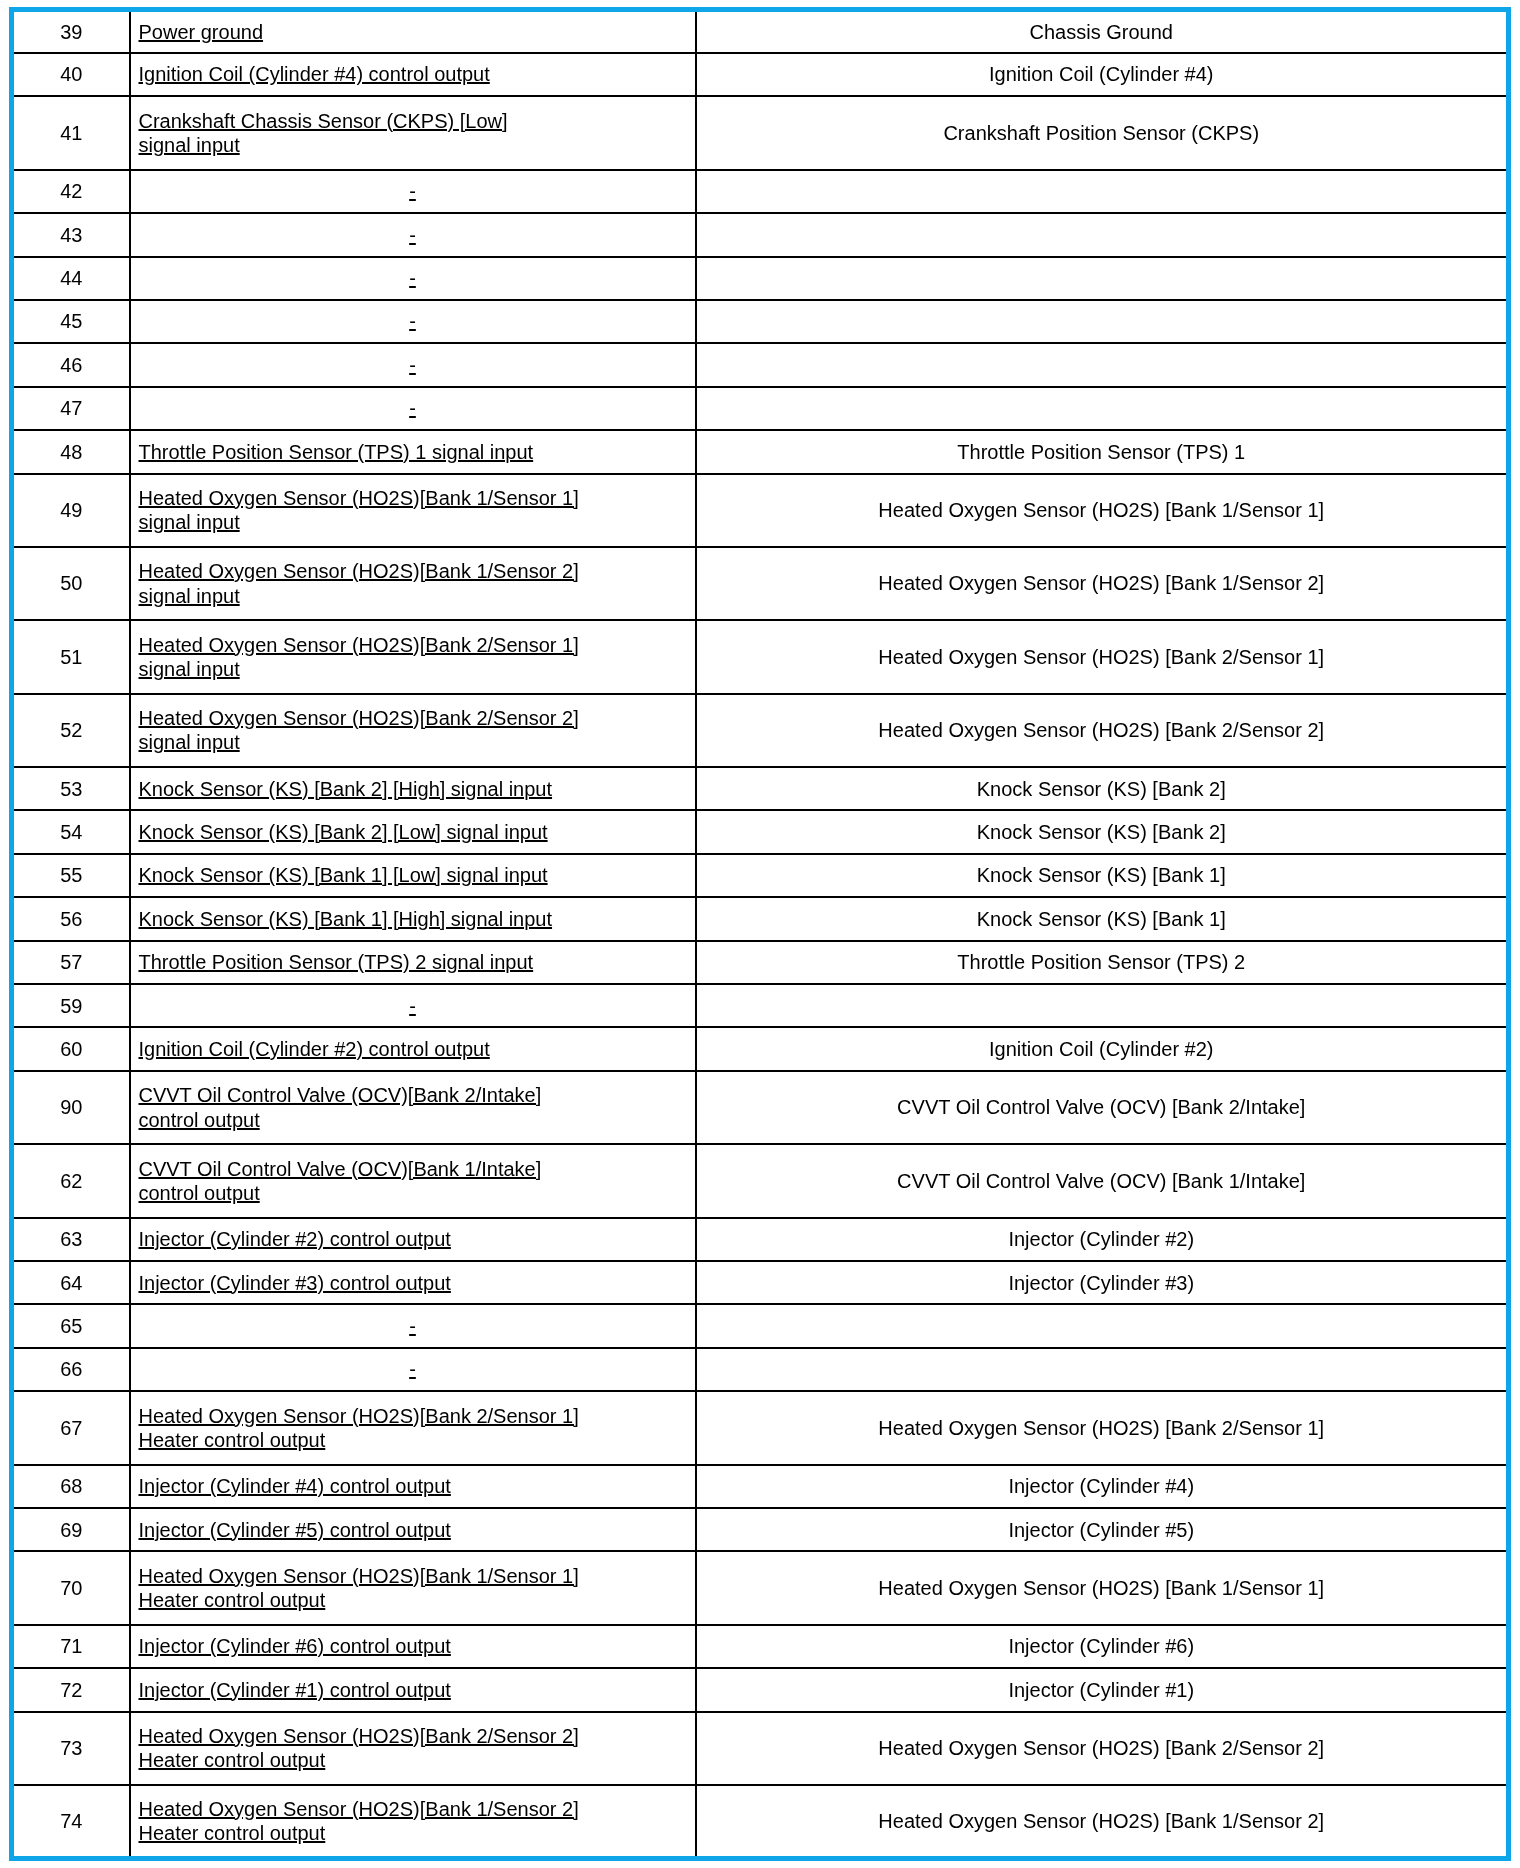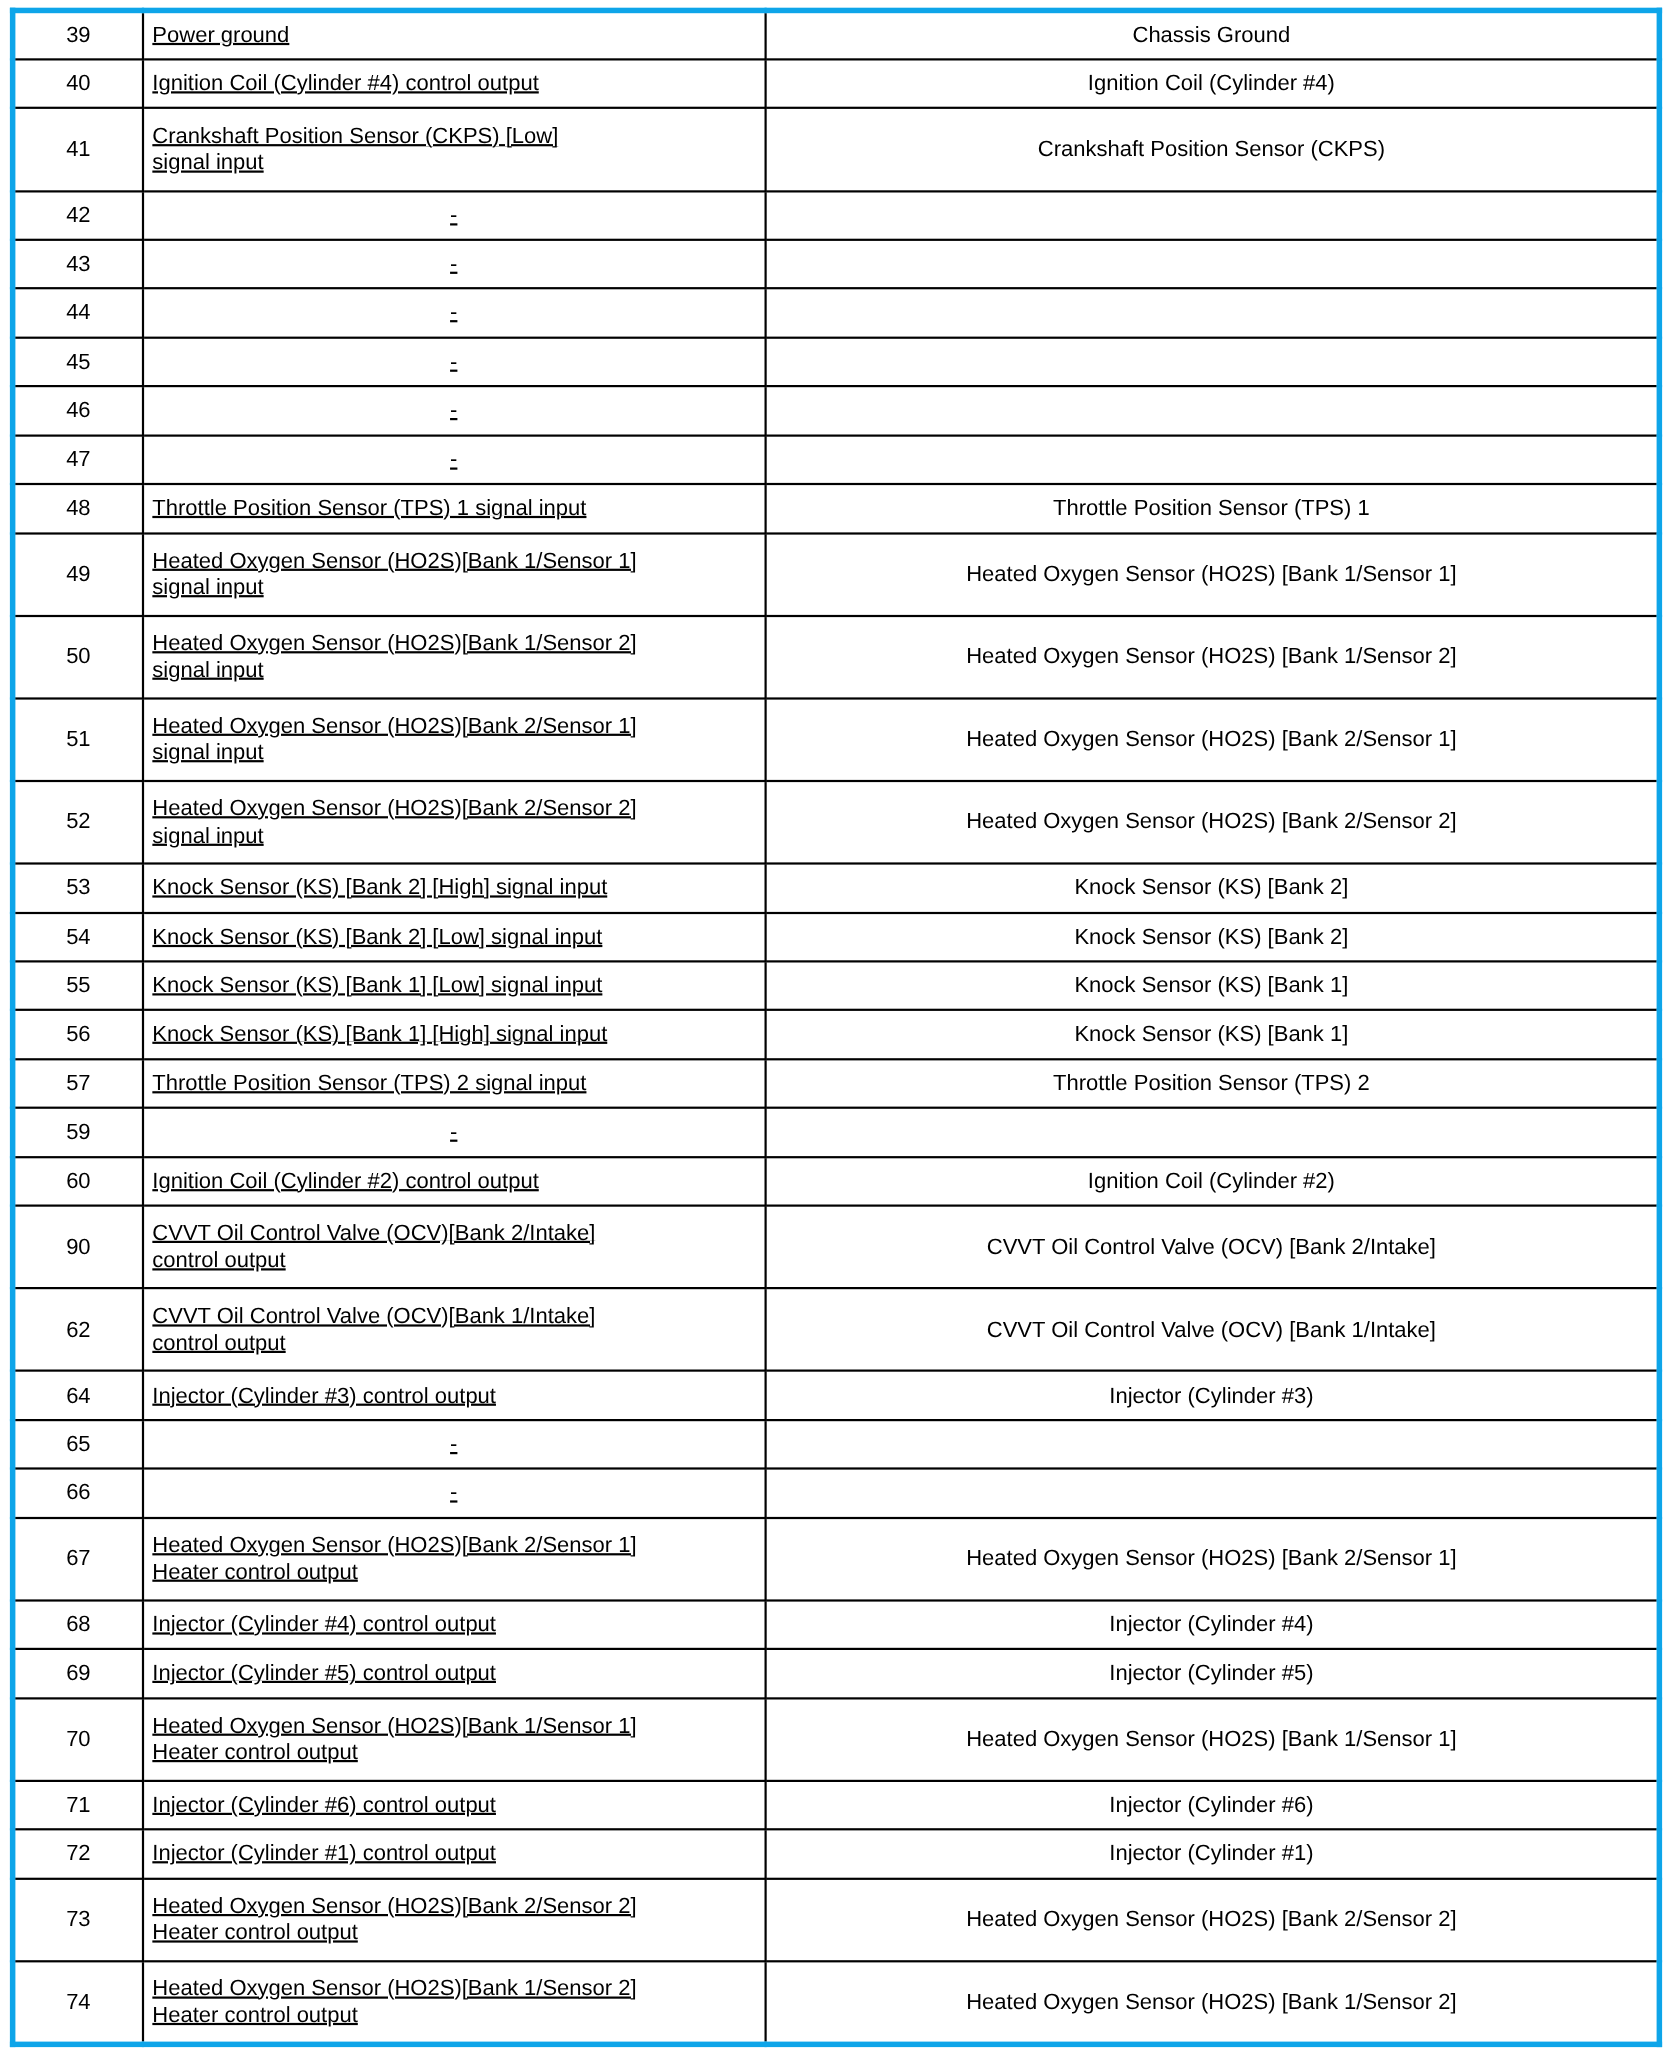--- a/index.html
+++ b/index.html
@@ -66,21 +66,21 @@
     <td class="pin-cell">40</td>
     <td class="description-cell">
             <div>Ignition Coil (Cylinder #4) control output</div>
           </td>
     <td class="connected-cell">Ignition Coil (Cylinder #4)</td>
   </tr>
 
   <tr class="row-tall">
     <td class="pin-cell">41</td>
     <td class="description-cell">
-            <div>Crankshaft Position Sensor (CKPS) [Low]</div>
+            <div>Crankshaft Chassis Sensor (CKPS) [Low]</div>
             <div>signal input</div>
           </td>
     <td class="connected-cell">Crankshaft Position Sensor (CKPS)</td>
   </tr>
 
   <tr class="row-single">
     <td class="pin-cell">42</td>
     <td class="description-cell dash">
             <div>-</div>
           </td>
@@ -239,20 +239,27 @@
 
   <tr class="row-tall">
     <td class="pin-cell">62</td>
     <td class="description-cell">
             <div>CVVT Oil Control Valve (OCV)[Bank 1/Intake]</div>
             <div>control output</div>
           </td>
     <td class="connected-cell">CVVT Oil Control Valve (OCV) [Bank 1/Intake]</td>
   </tr>
 
+  <tr class="row-single">
+    <td class="pin-cell">63</td>
+    <td class="description-cell">
+            <div>Injector (Cylinder #2) control output</div>
+          </td>
+    <td class="connected-cell">Injector (Cylinder #2)</td>
+  </tr>
 
   <tr class="row-single">
     <td class="pin-cell">64</td>
     <td class="description-cell">
             <div>Injector (Cylinder #3) control output</div>
           </td>
     <td class="connected-cell">Injector (Cylinder #3)</td>
   </tr>
 
   <tr class="row-single">

